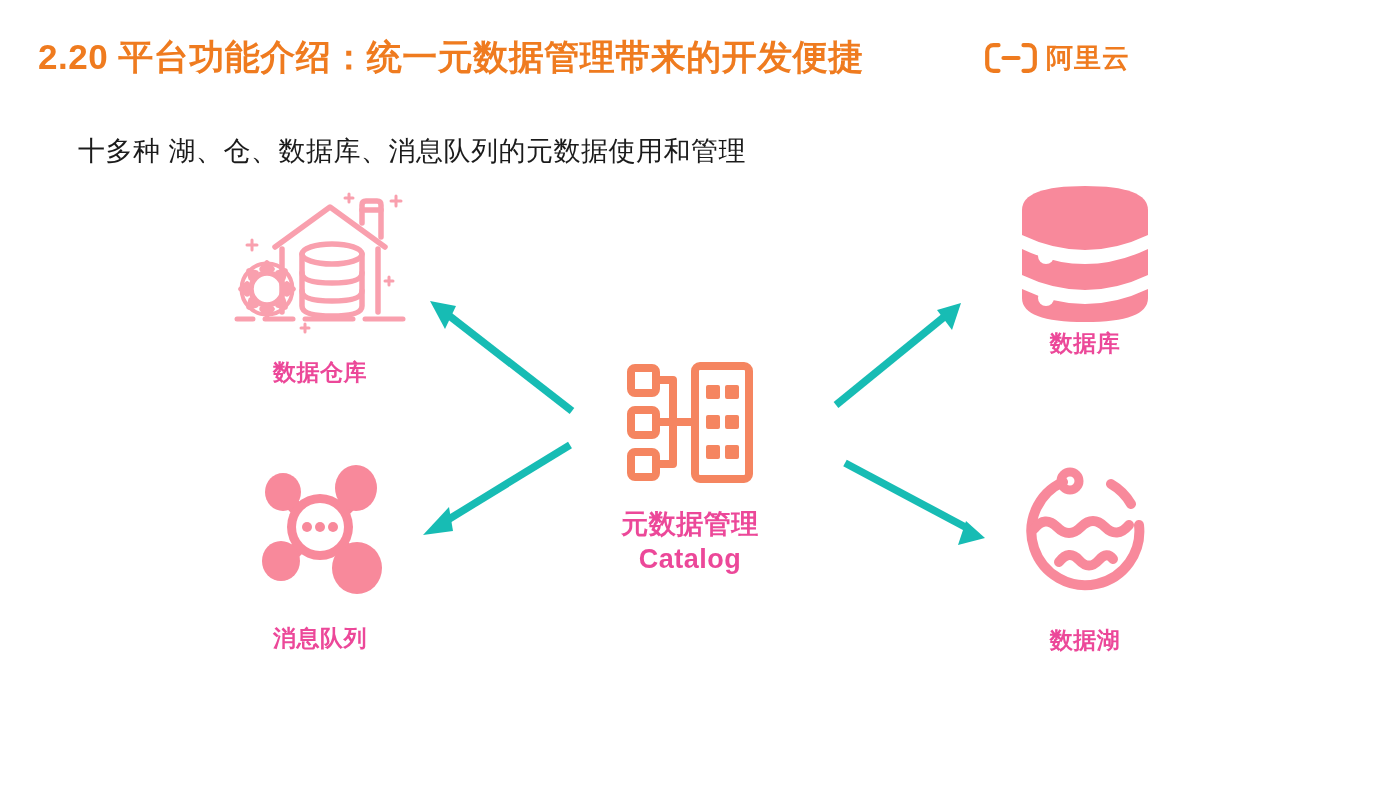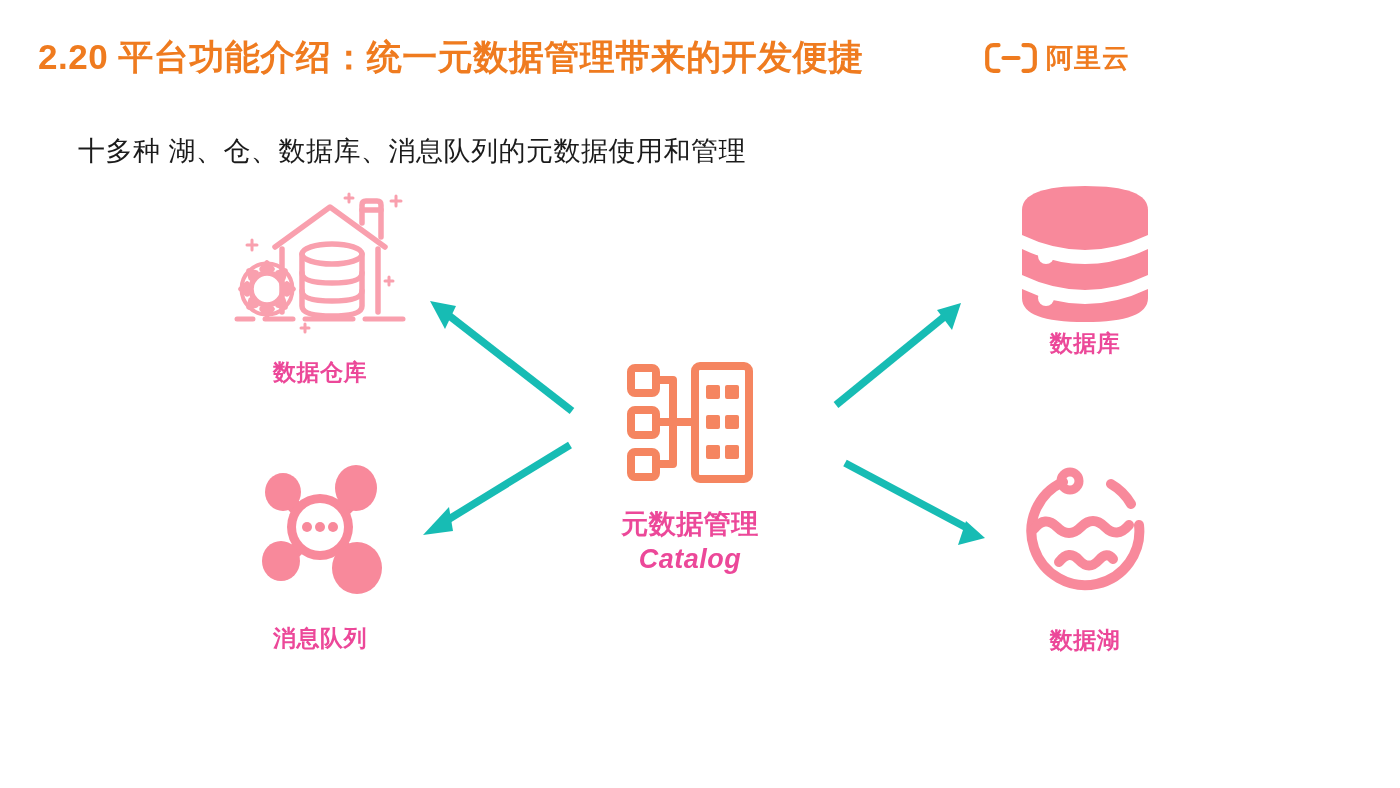--- a/index.html
+++ b/index.html
@@ -114,21 +114,21 @@
   #node-catalog {
     left: 570px;
     top: 185px;
     width: 240px;
   }
   #node-catalog .node-label {
     margin-top: 22px;
     line-height: 1.28;
     font-size: 27px;
   }
-  #node-catalog .node-label .line2 { display: block; font-style: italic; }
+  #node-catalog .node-label .line2 { display: block; }
 </style>
 </head>
 <body>
 
 <div id="slide">
 
   <div id="slide-title">2.20 平台功能介绍：统一元数据管理带来的开发便捷</div>
 
   <div id="brand-logo">
     <span>

